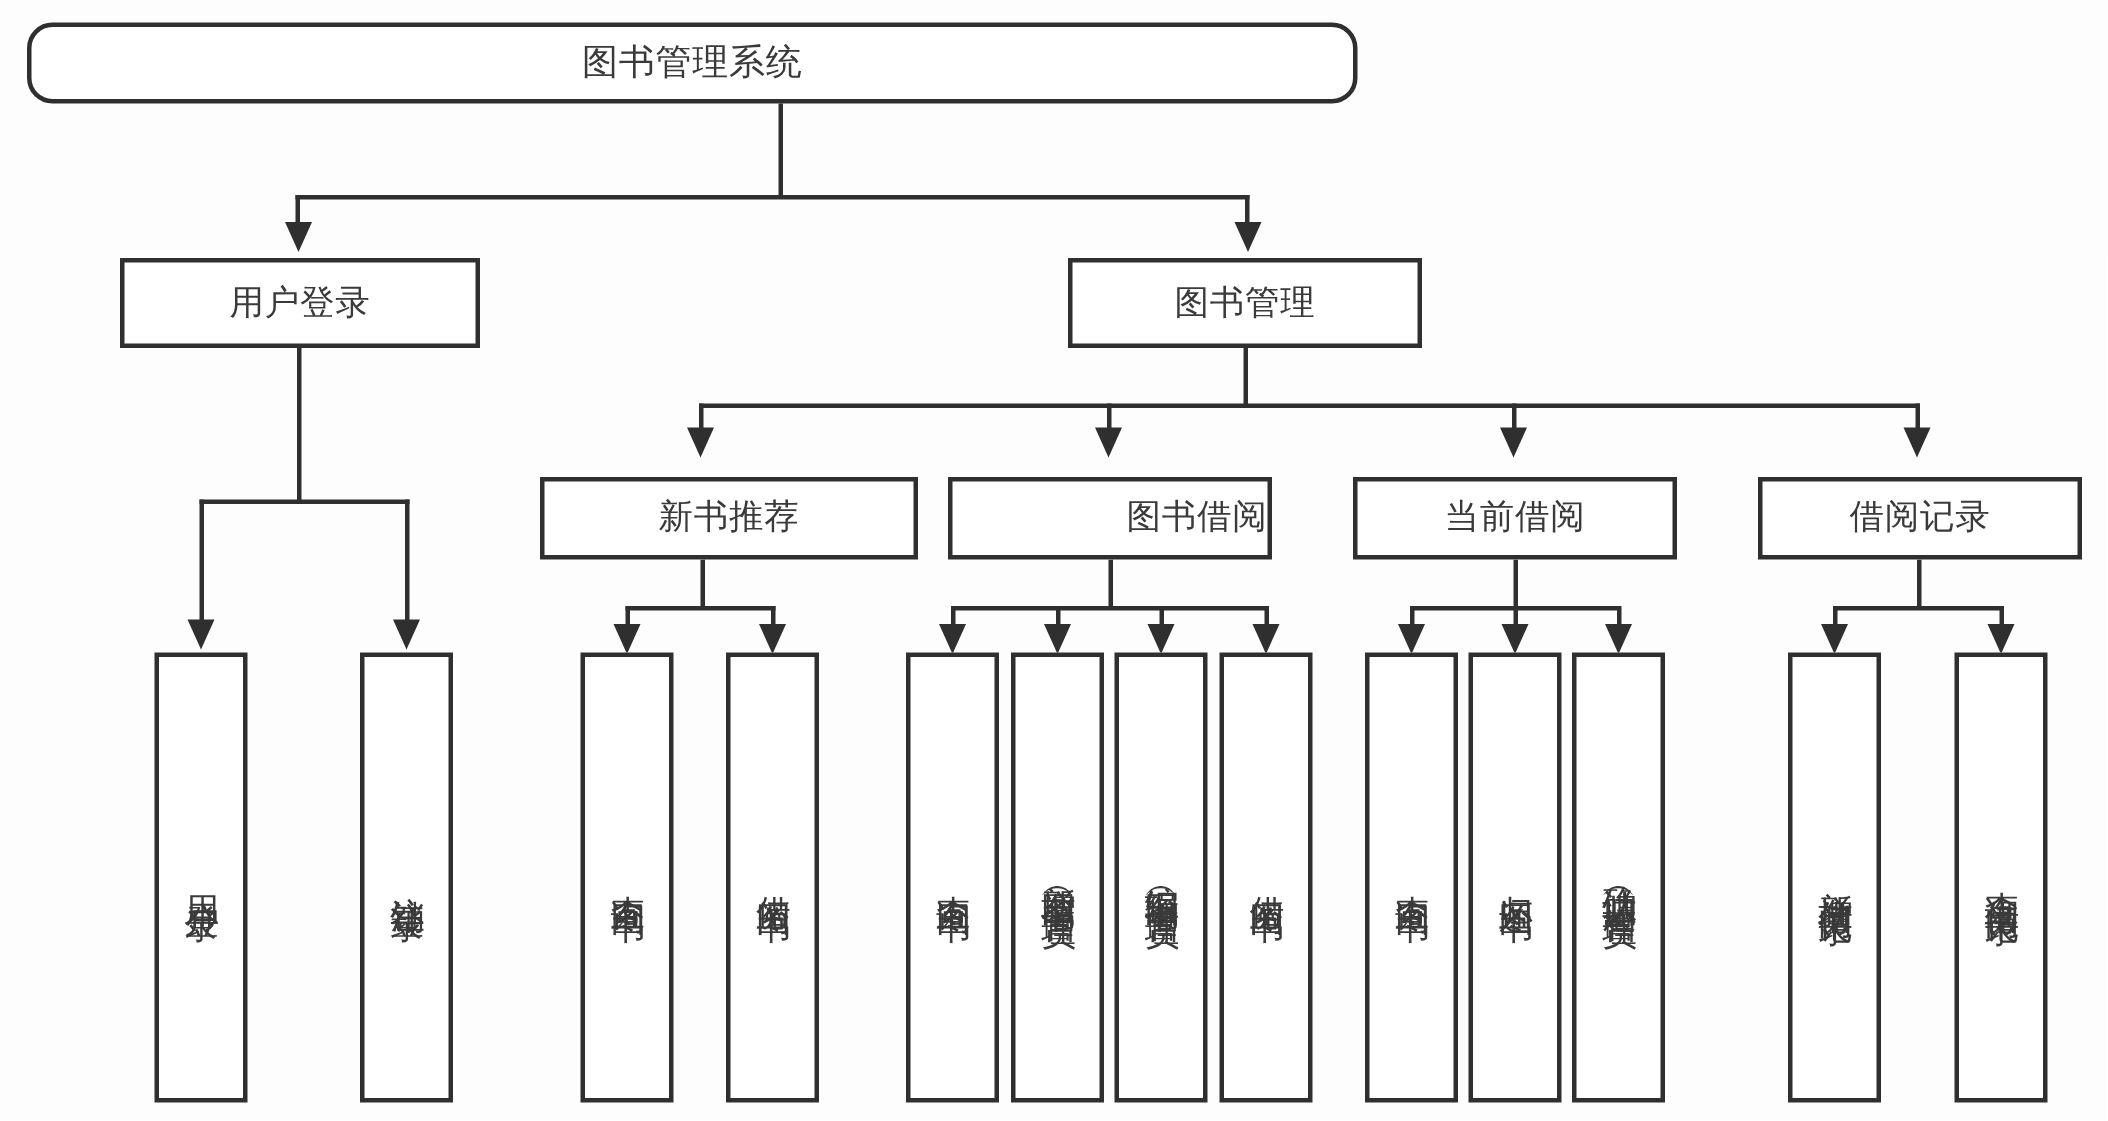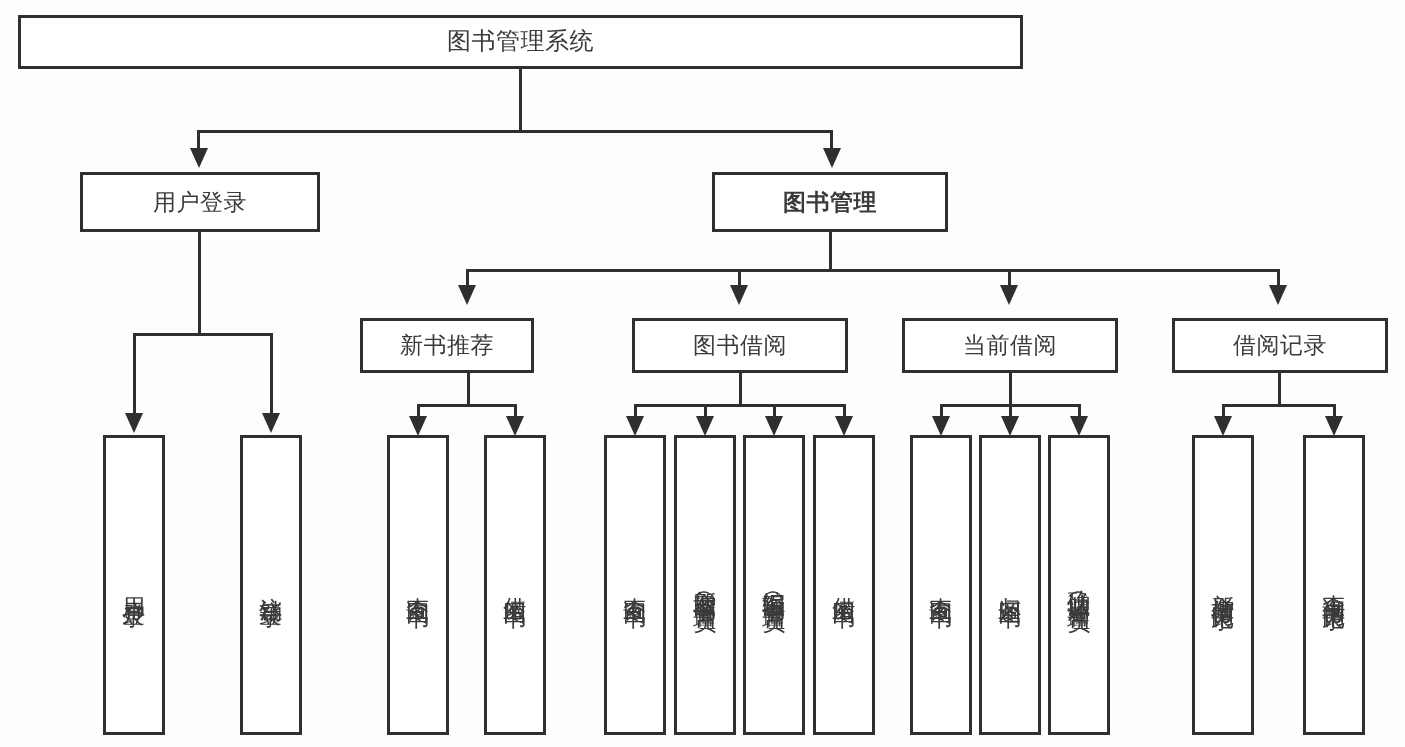--- a/index.html
+++ b/index.html
@@ -87,39 +87,39 @@
     z-index: 5;
     white-space: nowrap;
     font-family: "DejaVu Sans", "Liberation Sans", sans-serif;
   }
 </style>
 </head>
 <body>
 
 <div id="canvas">
 
-  <div class="node h root" style="left:18px; top:15px; width:1005px; height:54px;">
+  <div class="node h root" style="left:18px; top:15px; width:887px; height:54px;border-radius:17px;">
     <span class="lbl">图书管理系统</span>
   </div>
 
   <div class="vline" style="left:519px; top:69px; height:62px;"></div>
 
   <div class="hline" style="left:197px; top:130px; width:636px;"></div>
 
   <div class="vline" style="left:197px; top:130px; height:20px;"></div>
   <div class="arrow" style="left:190px; top:148px;"></div>
 
   <div class="vline" style="left:830px; top:130px; height:20px;"></div>
   <div class="arrow" style="left:823px; top:148px;"></div>
 
   <div class="node h" style="left:80px; top:172px; width:240px; height:60px;">
     <span class="lbl">用户登录</span>
   </div>
 
-  <div class="node h" style="left:712px; top:172px; width:236px; height:60px;font-weight:bold;">
+  <div class="node h" style="left:712px; top:172px; width:236px; height:60px;">
     <span class="lbl">图书管理</span>
   </div>
 
   <div class="vline" style="left:198px; top:232px; height:104px;"></div>
   <div class="hline" style="left:133px; top:333px; width:140px;"></div>
   <div class="vline" style="left:133px; top:333px; height:82px;"></div>
   <div class="arrow" style="left:125px; top:413px;"></div>
   <div class="vline" style="left:270px; top:333px; height:82px;"></div>
   <div class="arrow" style="left:262px; top:413px;"></div>
 
@@ -131,24 +131,24 @@
 
   <div class="vline" style="left:738px; top:269px; height:18px;"></div>
   <div class="arrow" style="left:730px; top:285px;"></div>
 
   <div class="vline" style="left:1008px; top:269px; height:18px;"></div>
   <div class="arrow" style="left:1000px; top:285px;"></div>
 
   <div class="vline" style="left:1277px; top:269px; height:18px;"></div>
   <div class="arrow" style="left:1269px; top:285px;"></div>
 
-  <div class="node h" style="left:360px; top:318px; width:174px; height:55px;">
+  <div class="node h" style="left:360px; top:318px; width:252px; height:55px;">
     <span class="lbl">新书推荐</span>
   </div>
-  <div class="node h" style="left:632px; top:318px; width:216px; height:55px;">
+  <div class="node h" style="left:632px; top:318px; width:216px; height:55px;justify-content:flex-end;">
     <span class="lbl">图书借阅</span>
   </div>
   <div class="node h" style="left:1172px; top:318px; width:216px; height:55px;">
     <span class="lbl">借阅记录</span>
   </div>
   <div class="node h" style="left:902px; top:318px; width:216px; height:55px;">
     <span class="lbl">当前借阅</span>
   </div>
 
   <div class="vline" style="left:467px; top:373px; height:33px;"></div>

